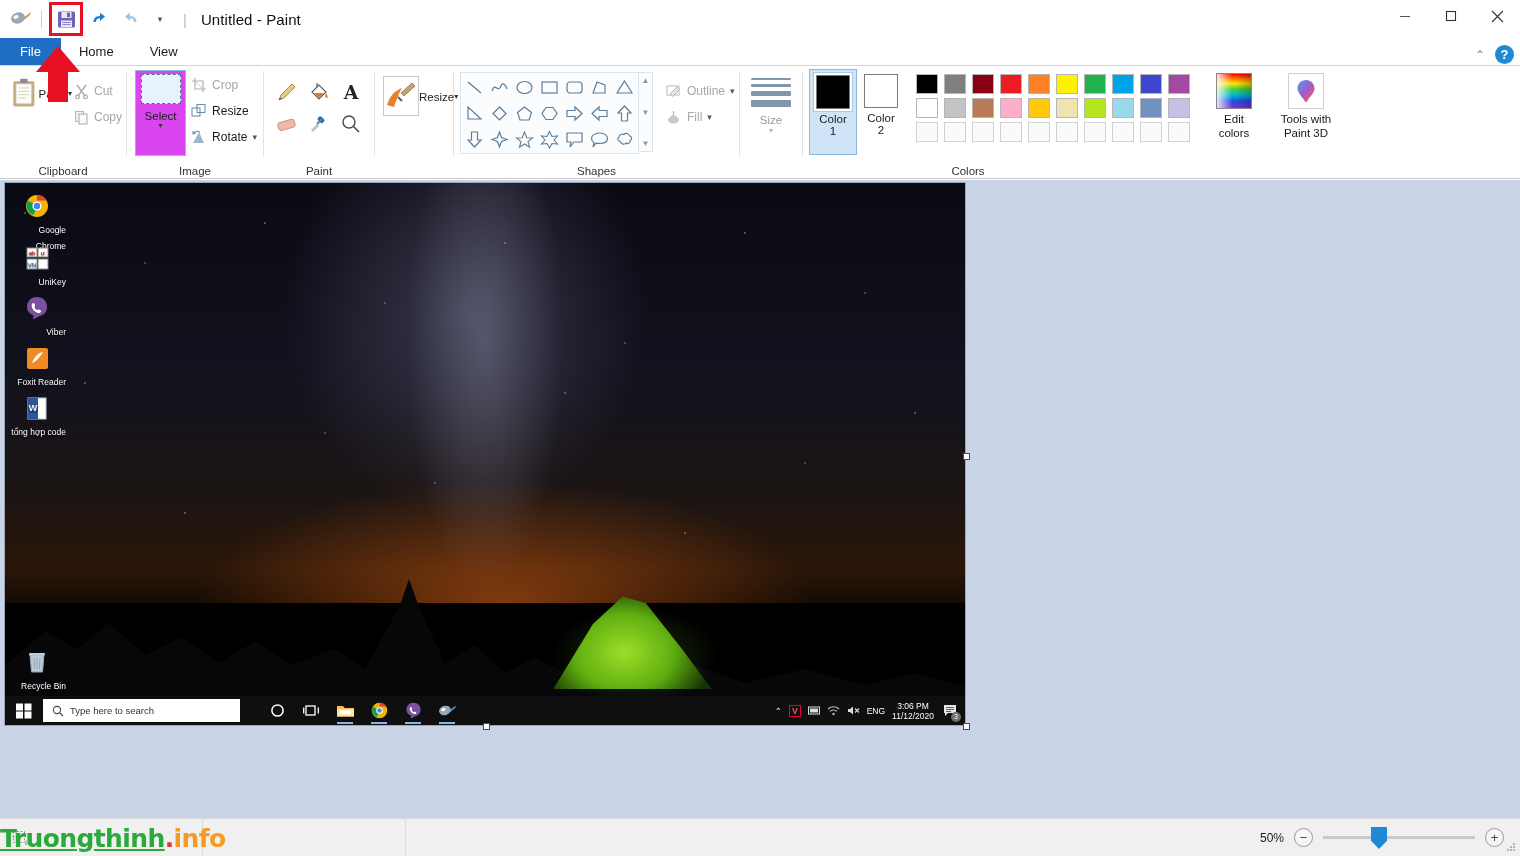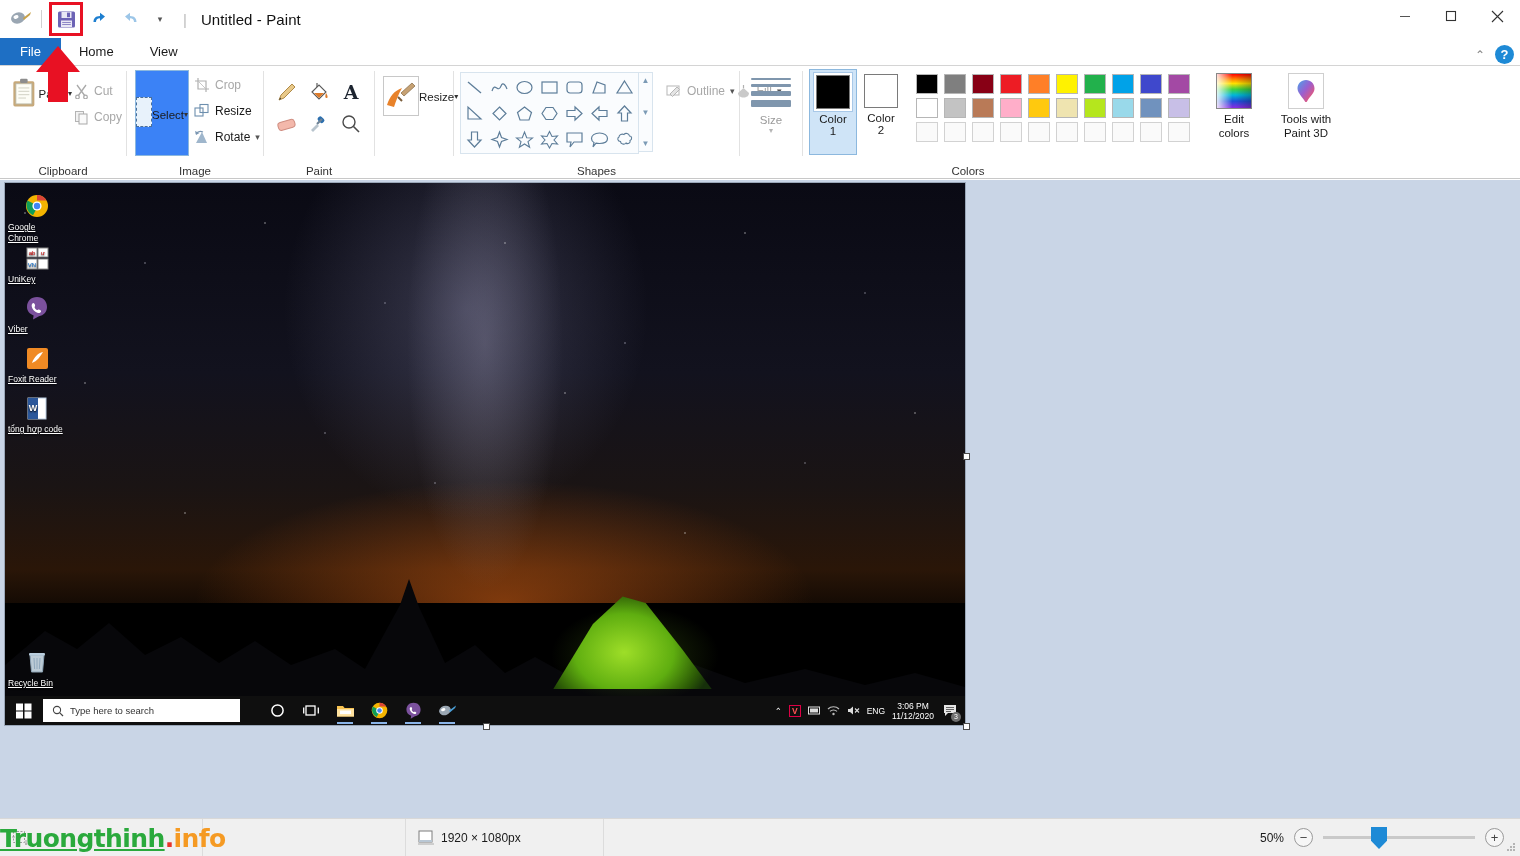--- a/index.html
+++ b/index.html
@@ -72,22 +72,22 @@
     width:62px; padding-top:4px;
   }
   .bigbtn .lbl { font-size:11.5px; margin-top:2px; color:#222; }
   .bigbtn .car { font-size:8px; color:#333; line-height:7px; }
 
   .smallitem { display:flex; align-items:center; gap:5px; height:26px; font-size:12px; }
   .smallitem.dim { color:#a8a8a8; }
 
   
   .selbox {
-    width:54px; background:#3b82f6; border:1px solid #8cb8de;
-    display:flex; align-items:center; padding-top:3px; height:86px;
+    width:54px; background:#d946ef; border:1px solid #8cb8de;
+    display:flex; flex-direction:column; align-items:center; padding-top:3px; height:86px;
   }
   .sel-marquee {
     width:40px;height:30px;border:1px dashed #4a6f9a; background:#e8f2fb; margin-bottom:6px;
   }
   .selbox .lbl{font-size:11.5px;}
   .selbox .car{font-size:8px;color:#333;line-height:8px;}
 
   
   .shapesbox { display:flex; }
   .shapes-grid {
@@ -185,22 +185,22 @@
   .ridge { position:absolute; left:0; right:0; bottom:0; height:180px; }
   .tent { position:absolute; left:545px; bottom:36px; width:165px; height:105px;
     background: radial-gradient(ellipse 90px 70px at 45% 65%, #9ede28, #5fae10 55%, #2d5c06 85%, #16300a 100%);
     clip-path: polygon(2% 100%, 26% 38%, 44% 12%, 58% 18%, 80% 62%, 98% 100%);
     filter: blur(.3px);
   }
   .tent-glow { position:absolute; left:505px; bottom:10px; width:250px; height:150px;
     background: radial-gradient(ellipse 120px 70px at 50% 60%, rgba(140,220,40,.22), rgba(0,0,0,0) 70%); }
 
   
-  .dicon { position:absolute; width:58px; text-align:left; color:#fff;
-    font-size:8.5px; line-height:11px; text-shadow:0 1px 2px #000;text-decoration:underline; }
+  .dicon { position:absolute; width:58px; text-align:right; color:#fff;
+    font-size:8.5px; line-height:16px; text-shadow:0 1px 2px #000; }
   .dicon .ig { width:26px;height:26px;margin:0 auto 3px; display:flex;align-items:center;justify-content:center; }
 
   
   .tbar { position:absolute; left:0; right:0; bottom:0; height:29px;
     background:rgba(16,16,16,.95); display:flex; align-items:center; }
   .startb { width:38px; height:29px; display:flex; align-items:center; justify-content:center; }
   .searchb { width:197px; height:23px; background:#fff; display:flex; align-items:center;
     gap:6px; padding-left:9px; color:#333; font-size:9.5px; }
   .tb-icons { display:flex; align-items:center; gap:4px; margin-left:22px; }
   .tb-ic { width:30px;height:29px;display:flex;align-items:center;justify-content:center; position:relative; }
@@ -556,21 +556,21 @@
                 <path d="M4 7 C4 4.5 7 3.5 9 4.5 C10.5 2.5 14 3.5 14.5 6 C17 6 17.5 9.5 15 10.5 C16 13 12.5 14.5 11 13 C9.5 15 5.5 14 5.5 11.5 C2.5 11.5 2 8 4 7 Z" fill="none" stroke="#5d7d99" stroke-width="1.1"></path>
               </svg>
             </div>
         </div>
         <div class="shape-scroll">
           <span class="sc-a">▲</span>
           <span class="sc-a">▼</span>
           <span class="sc-a">▼</span>
         </div>
       </div>
-      <div style="display:flex;padding-top:6px;margin-left:12px">
+      <div style="display:flex;flex-direction:column;padding-top:6px;margin-left:12px">
         <div class="smallitem dim">
           <svg width="17" height="17" viewBox="0 0 17 17">
             <rect x="2" y="3" width="12" height="9" fill="none" stroke="#bdbdbd" stroke-width="1.1"></rect>
             <path d="M5 11 L12 4 L14.5 6.5 L7.5 13.5 Z" fill="#e4e4e4" stroke="#b0b0b0" stroke-width=".9"></path>
           </svg>
           <span>Outline</span>
           <span class="dropcaret">▾</span>
         </div>
         <div class="smallitem dim">
           <svg width="17" height="17" viewBox="0 0 17 17">
@@ -917,28 +917,20 @@
 </div>
 
 <div class="statusbar">
   <div class="sb-cell sb-c1">
     <svg width="16" height="16" viewBox="0 0 16 16">
       <rect x="1.5" y="1.5" width="11" height="11" fill="none" stroke="#9a9a9a" stroke-dasharray="2 1.5"></rect>
       <path d="M0 7 H3 M13 14 L15.5 14 M14 10 V15" stroke="#9a9a9a" stroke-width=".9"></path>
       </svg>
   </div>
   <div class="sb-cell sb-c2"></div>
-  <div class="sb-cell sb-c3">
-    <svg width="16" height="15" viewBox="0 0 16 15">
-      <rect x="1" y="1" width="13" height="11" fill="#fff" stroke="#7d7d7d"></rect>
-      <rect x="1" y="10" width="13" height="2" fill="#b9c7d4"></rect>
-      <path d="M0 14 H16" stroke="#9a9a9a" stroke-width=".8"></path>
-      </svg>
-    <span>1920 × 1080px</span>
-  </div>
   <div class="sb-cell" style="flex:1;border-right:0"></div>
 
   <div class="sb-zoom">
     <span>50%</span>
     <span class="zcirc">−</span>
     <div class="ztrack">
       <div class="zthumb"></div>
     </div>
     <span class="zcirc">+</span>
   </div>

